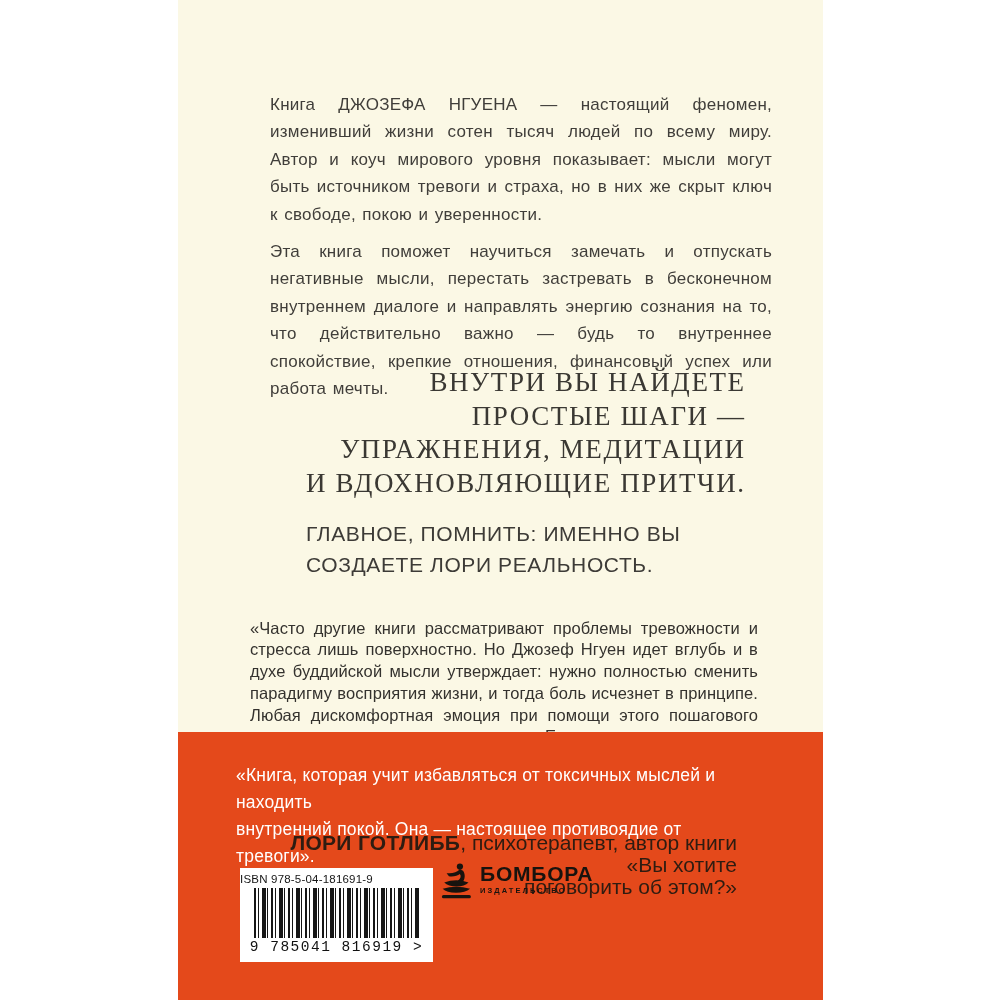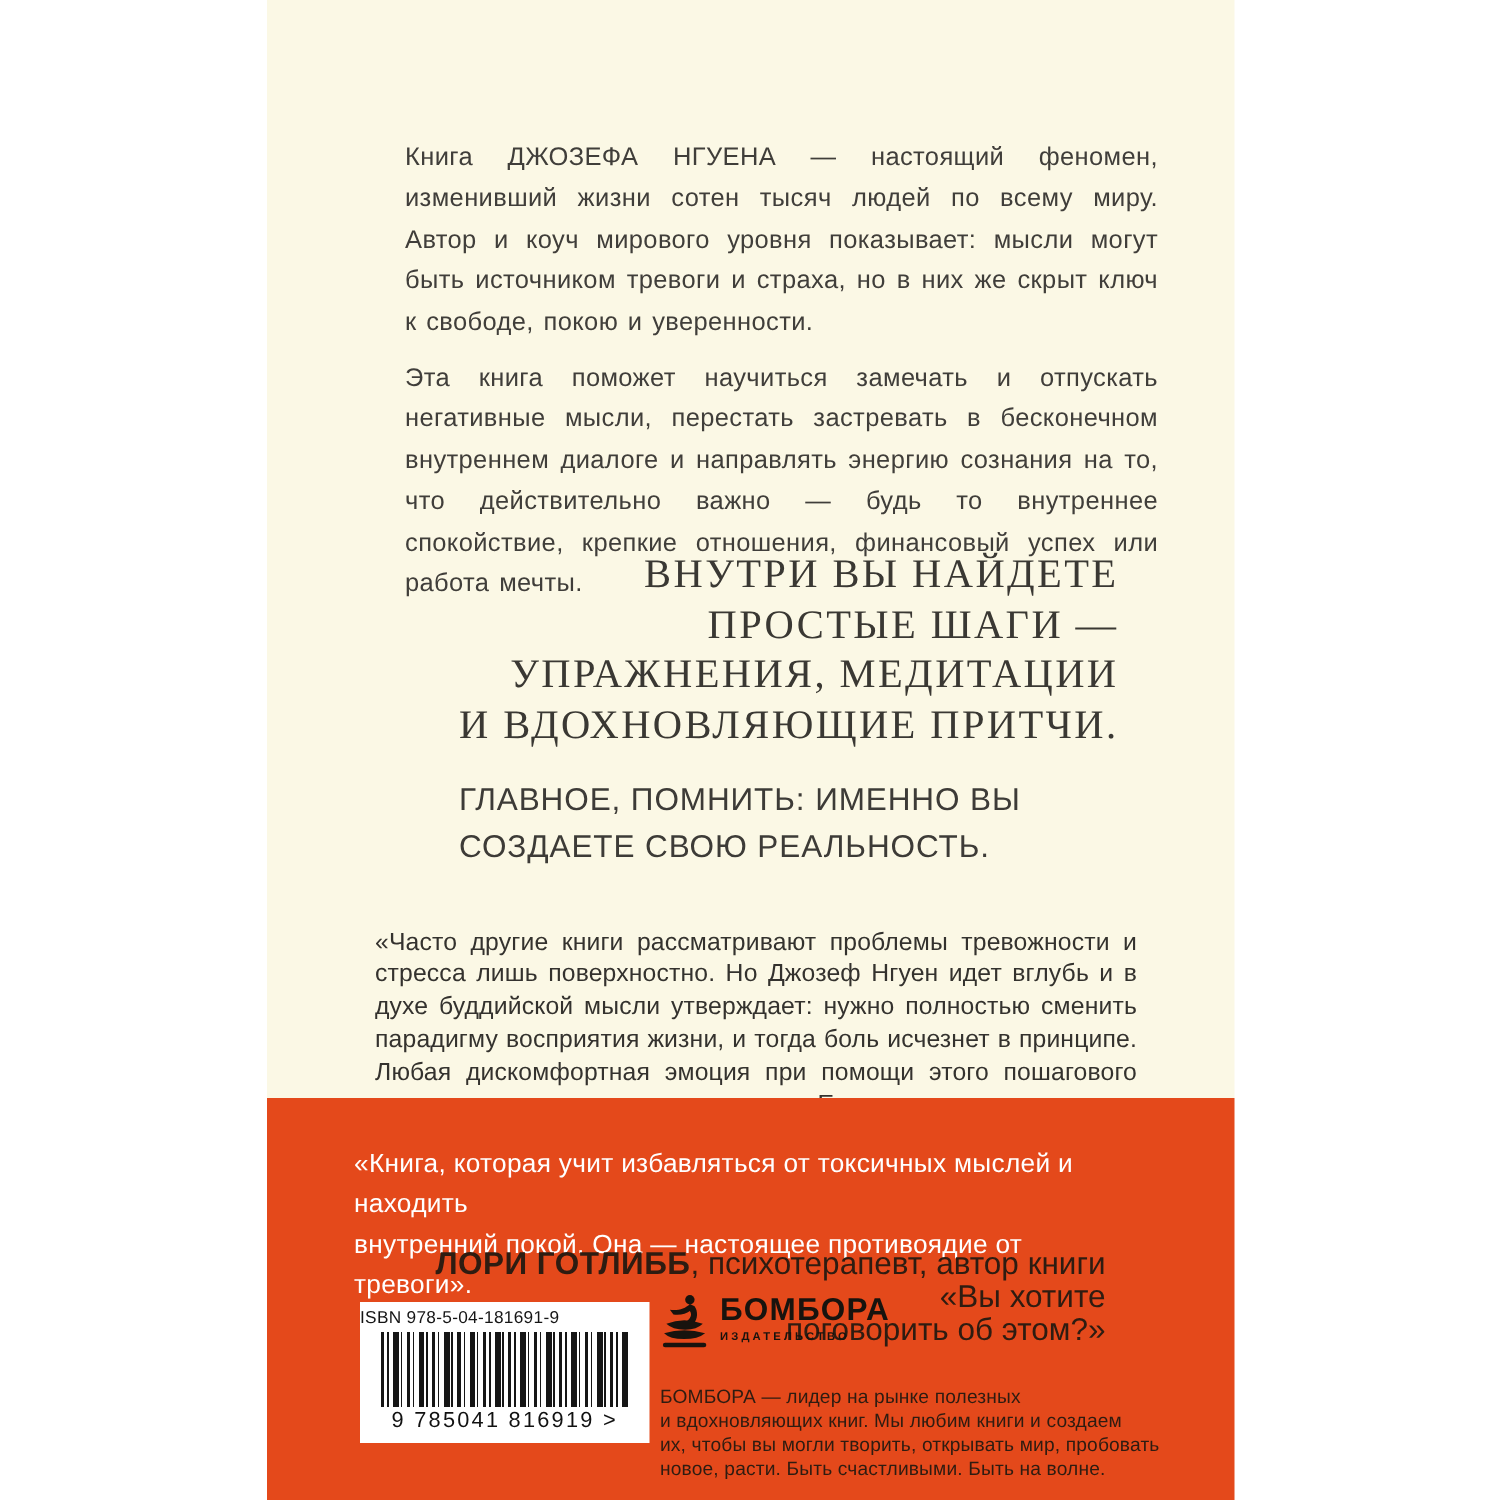--- a/index.html
+++ b/index.html
@@ -18,21 +18,21 @@
   .review-quote{position:absolute;left:72px;top:601px;width:508px;text-align:justify;color:#34322e;font-size:16.5px;line-height:21.8px;letter-spacing:0.1px;}
 
   
   .endorsement{position:absolute;left:58px;top:30px;width:520px;color:#ffffff;font-size:17.5px;line-height:27px;letter-spacing:0.2px;white-space:pre-line;}
   .attribution{position:absolute;top:100px;right:86px;width:460px;text-align:right;color:#2e1c11;font-size:21px;line-height:22px;white-space:pre-line;}
   .attribution .name{font-weight:bold;letter-spacing:0.3px;}
 
   .barcode-box{position:absolute;left:62px;top:136px;width:193px;height:94px;background:#ffffff;box-sizing:border-box;padding-top:5px;}
   .isbn{font-size:11.5px;color:#151515;letter-spacing:0.2px;}
   .bars{height:50px;margin:3px 14px 0 14px;background:repeating-linear-gradient(90deg,#161616 0 2px,transparent 2px 4px,#161616 4px 5px,transparent 5px 8px,#161616 8px 12px,transparent 12px 13px,#161616 13px 14px,transparent 14px 17px);}
-  .ean{font-family:Liberation Sans, sans-serif;font-size:14.5px;color:#111;text-align:center;letter-spacing:1.5px;margin-top:1px;}
+  .ean{font-family:Liberation Mono, monospace;font-size:14.5px;color:#111;text-align:center;letter-spacing:1.5px;margin-top:1px;}
 
   .logo-row{position:absolute;left:262px;top:131px;display:flex;align-items:flex-start;}
   .surfer{width:32px;height:36px;margin-right:8px;}
   .logo-text .word{font-weight:bold;font-size:21px;letter-spacing:0.8px;color:#18130e;line-height:22px;}
   .logo-text .subt{font-weight:bold;font-size:7.5px;letter-spacing:2.1px;color:#18130e;margin-top:1px;}
   .blurb{position:absolute;left:262px;top:191px;width:380px;color:#2e1c11;font-size:12.8px;line-height:16px;letter-spacing:0.1px;white-space:pre-line;}
 </style>
 </head>
 <body>
 
@@ -40,21 +40,21 @@
   <div class="cover">
 
     <div class="cream">
       <p class="para para1">Книга ДЖОЗЕФА НГУЕНА — настоящий феномен, изменивший жизни сотен тысяч людей по всему миру. Автор и коуч мирового уровня показывает: мысли могут быть источником тревоги и страха, но в них же скрыт ключ к свободе, покою и уверенности.</p>
       <p class="para para2">Эта книга поможет научиться замечать и отпускать негативные мысли, перестать застревать в бесконечном внутреннем диалоге и направлять энергию сознания на то, что действительно важно — будь то внутреннее спокойствие, крепкие отношения, финансовый успех или работа мечты.</p>
       <div class="serif-heading">ВНУТРИ ВЫ НАЙДЕТЕ
 ПРОСТЫЕ ШАГИ —
 УПРАЖНЕНИЯ, МЕДИТАЦИИ
 И ВДОХНОВЛЯЮЩИЕ ПРИТЧИ.</div>
       <div class="caps-sub">ГЛАВНОЕ, ПОМНИТЬ: ИМЕННО ВЫ
-СОЗДАЕТЕ СВОЮ РЕАЛЬНОСТЬ.</div>
+СОЗДАЕТЕ ЛОРИ РЕАЛЬНОСТЬ.</div>
       <p class="review-quote">«Часто другие книги рассматривают проблемы тревожности и стресса лишь поверхностно. Но Джозеф Нгуен идет вглубь и в духе буддийской мысли утверждает: нужно полностью сменить парадигму восприятия жизни, и тогда боль исчезнет в принципе. Любая дискомфортная эмоция при помощи этого пошагового руководства может улетучиться вмиг. Еще у автора</p>
     </div>
 
     <div class="orange">
       <div class="endorsement">«Книга, которая учит избавляться от токсичных мыслей и находить
 внутренний покой. Она — настоящее противоядие от тревоги».</div>
 
       <div class="attribution"><span class="name">ЛОРИ ГОТЛИББ</span><span>, психотерапевт, автор книги «Вы хотите
 поговорить об этом?»</span></div>
 
@@ -71,20 +71,16 @@
           <path d="M5 25 q15 -6 31 0 q-5 5 -15 5 q-11 0 -16 -5 z"></path>
           <path d="M3 33 q17 -5 35 0 q-6 5 -18 5 q-12 0 -17 -5 z"></path>
           <rect x="2" y="41" width="37" height="4" rx="2"></rect>
         </svg>
         <div class="logo-text">
           <div class="word">БОМБОРА</div>
           <div class="subt">ИЗДАТЕЛЬСТВО</div>
         </div>
       </div>
 
-      <div class="blurb">БОМБОРА — лидер на рынке полезных
-и вдохновляющих книг. Мы любим книги и создаем
-их, чтобы вы могли творить, открывать мир, пробовать
-новое, расти. Быть счастливыми. Быть на волне.</div>
     </div>
 
   </div>
 </div>
 
 </body></html>

